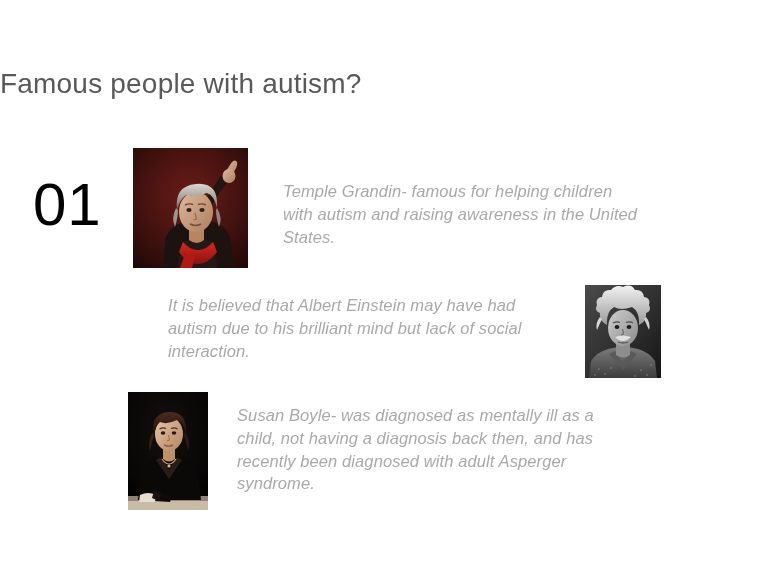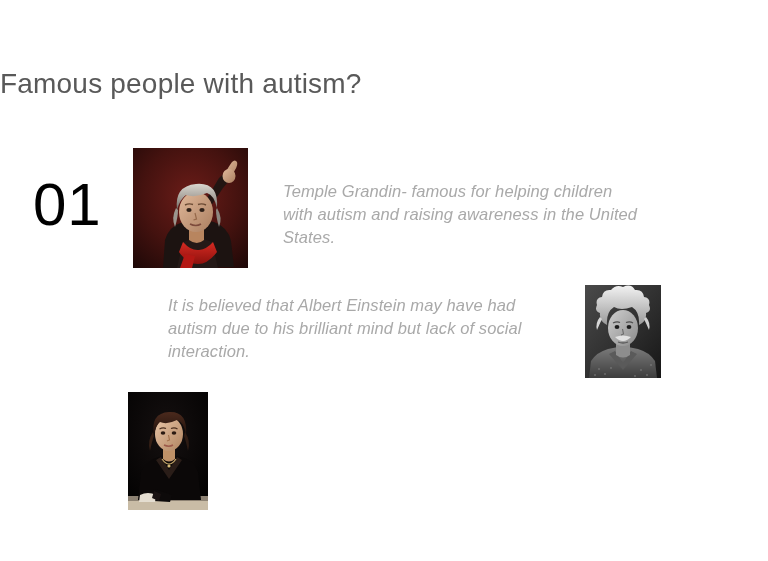--- a/index.html
+++ b/index.html
@@ -243,14 +243,15 @@
 
       <ellipse cx="35" cy="41" rx="2.3" ry="1.8" fill="#2a1a12"></ellipse>
       <ellipse cx="46" cy="41" rx="2.3" ry="1.8" fill="#2a1a12"></ellipse>
       <path d="M31.5 37 q3.5 -2 6.5 -0.5" stroke="#4b2f1f" stroke-width="1.2" fill="none"></path>
       <path d="M43 36.5 q3.5 -1.5 6.5 0.5" stroke="#4b2f1f" stroke-width="1.2" fill="none"></path>
       <path d="M40.5 43 l1 5 l-2.5 1" stroke="#a3714c" stroke-width="1.1" fill="none"></path>
       <path d="M36 53 q5 2.5 9 0" stroke="#9c5a4a" stroke-width="1.5" fill="none"></path>
     </svg>
   </div>
 
+  <div class="item-text" id="text-03">Susan Boyle- was diagnosed as mentally ill as a child, not having a diagnosis back then, and has recently been diagnosed with adult Asperger syndrome.</div>
 
 </div>
 
 </body></html>

